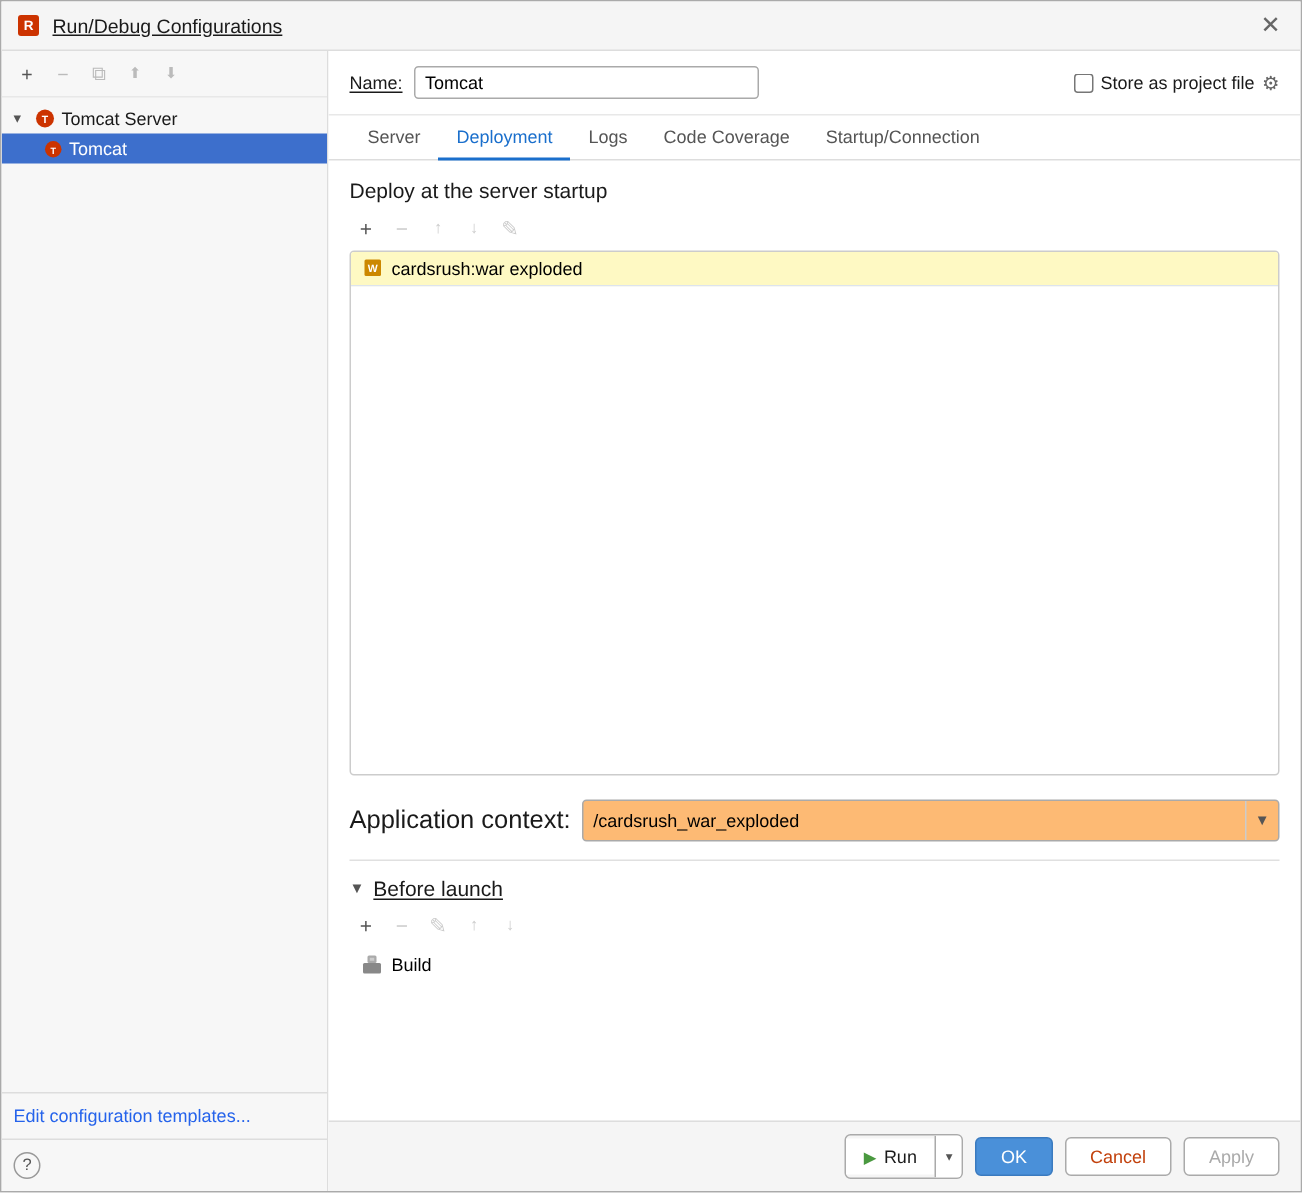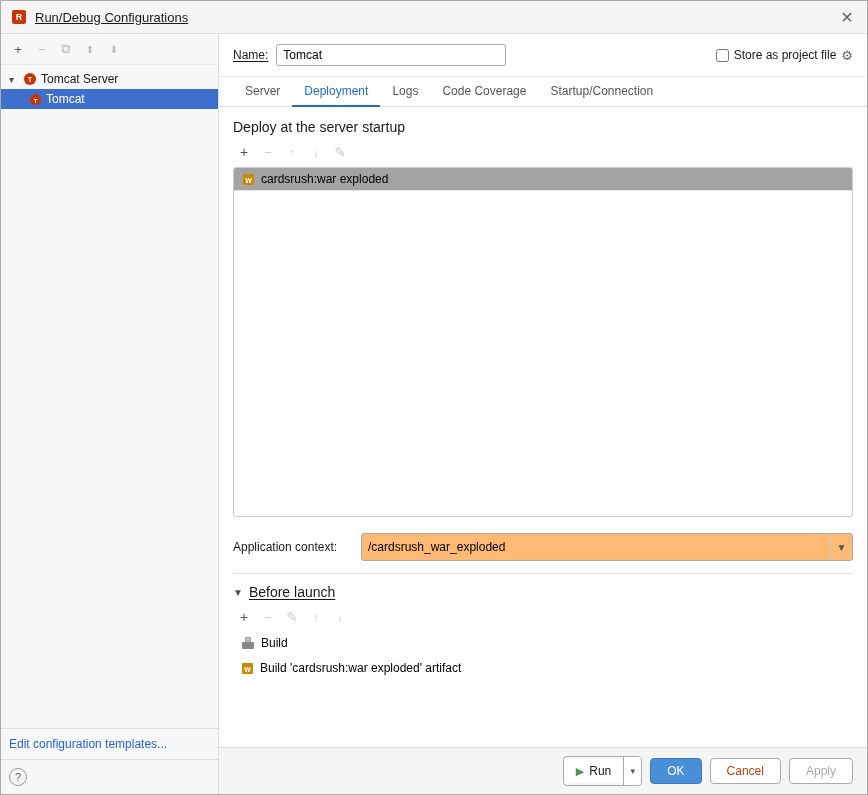--- a/index.html
+++ b/index.html
@@ -252,39 +252,39 @@
     .artifact-btn.disabled { color: #ccc; cursor: default; }
     .artifact-list {
       border: 1px solid #ccc;
       border-radius: 3px;
       min-height: 350px;
       background: #fff;
       overflow: hidden;
     }
     .artifact-row {
       display: flex;
-      align-items: flex-end;
+      align-items: flex-start;
       padding: 4px 8px;
       gap: 6px;
       font-size: 12px;
-      background: #a3a3a3;
+      background: #fef9c3;
       border-bottom: 1px solid #dde4ee;
     }
     .artifact-empty {
       height: 300px;
       background: #fff;
     }
     .context-row {
       display: flex;
       align-items: center;
       gap: 8px;
       margin-top: 4px;
     }
     .context-label {
-      font-size: 12px;
+      font-size: 17px;
       color: #1a1a1a;
       white-space: nowrap;
       min-width: 120px;
     }
     .context-input-wrapper {
       display: flex;
       align-items: center;
       border: 1px solid #aaa;
       border-radius: 3px;
       flex: 1;
@@ -527,27 +527,20 @@
             <button class="artifact-btn disabled" style="font-size:11px;">↓</button>
           </div>
           <div class="before-launch-items">
             <div class="launch-item">
               <svg width="14" height="14" viewBox="0 0 14 14">
                 <rect x="1" y="6" width="12" height="7" rx="1" fill="#888"></rect>
                 <rect x="4" y="1" width="6" height="5" rx="1" fill="#aaa"></rect>
                 <rect x="5.5" y="2.5" width="3" height="2" fill="#ccc"></rect>
               </svg>
               <span>Build</span>
-            </div>
-            <div class="launch-item">
-              <svg width="13" height="13" viewBox="0 0 13 13">
-                <rect x="1" y="1" width="11" height="11" rx="1" fill="#cc8800"></rect>
-                <text x="6.5" y="9.5" text-anchor="middle" font-size="7" fill="white" font-weight="bold">W</text>
-              </svg>
-              <span>Build 'cardsrush:war exploded' artifact</span>
             </div>
           </div>
         </div>
       </div>
 
       <div class="bottom-bar">
         <div class="run-btn-wrapper">
           <button class="run-btn-main">
             <span class="run-play-icon">▶</span>
             <span>Run</span>

